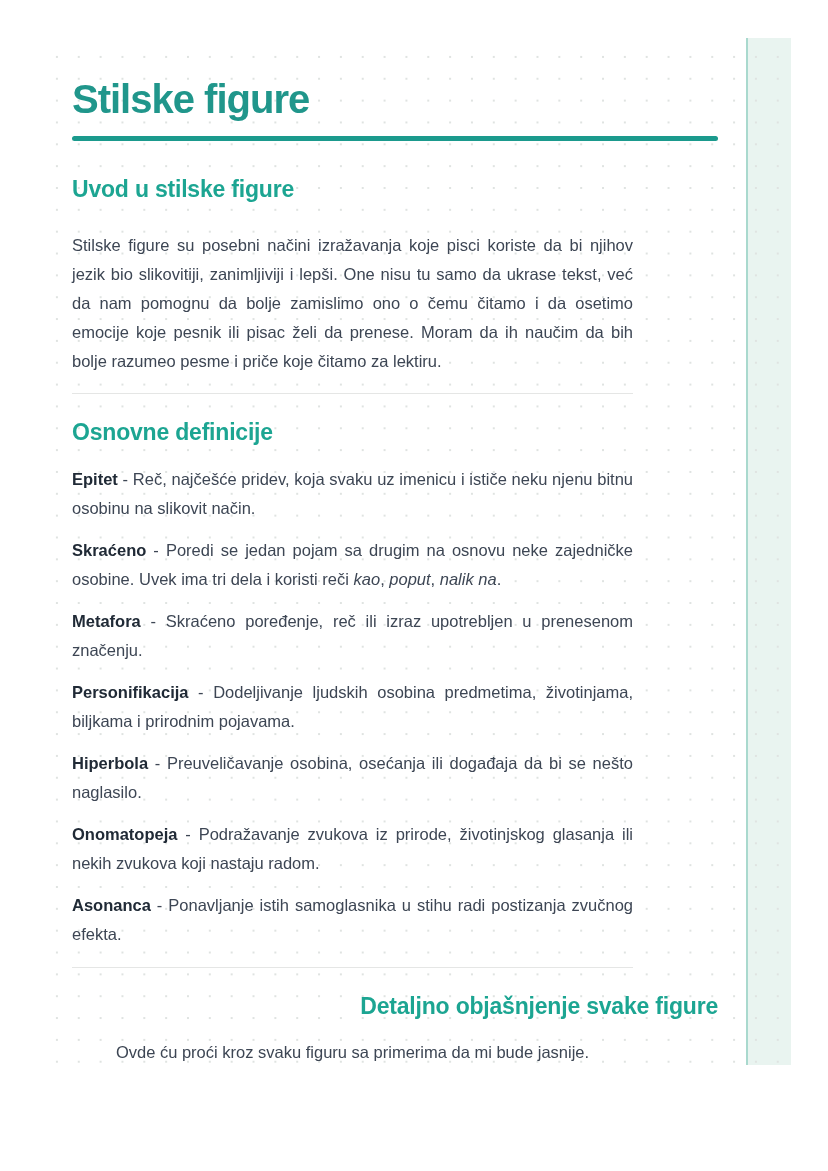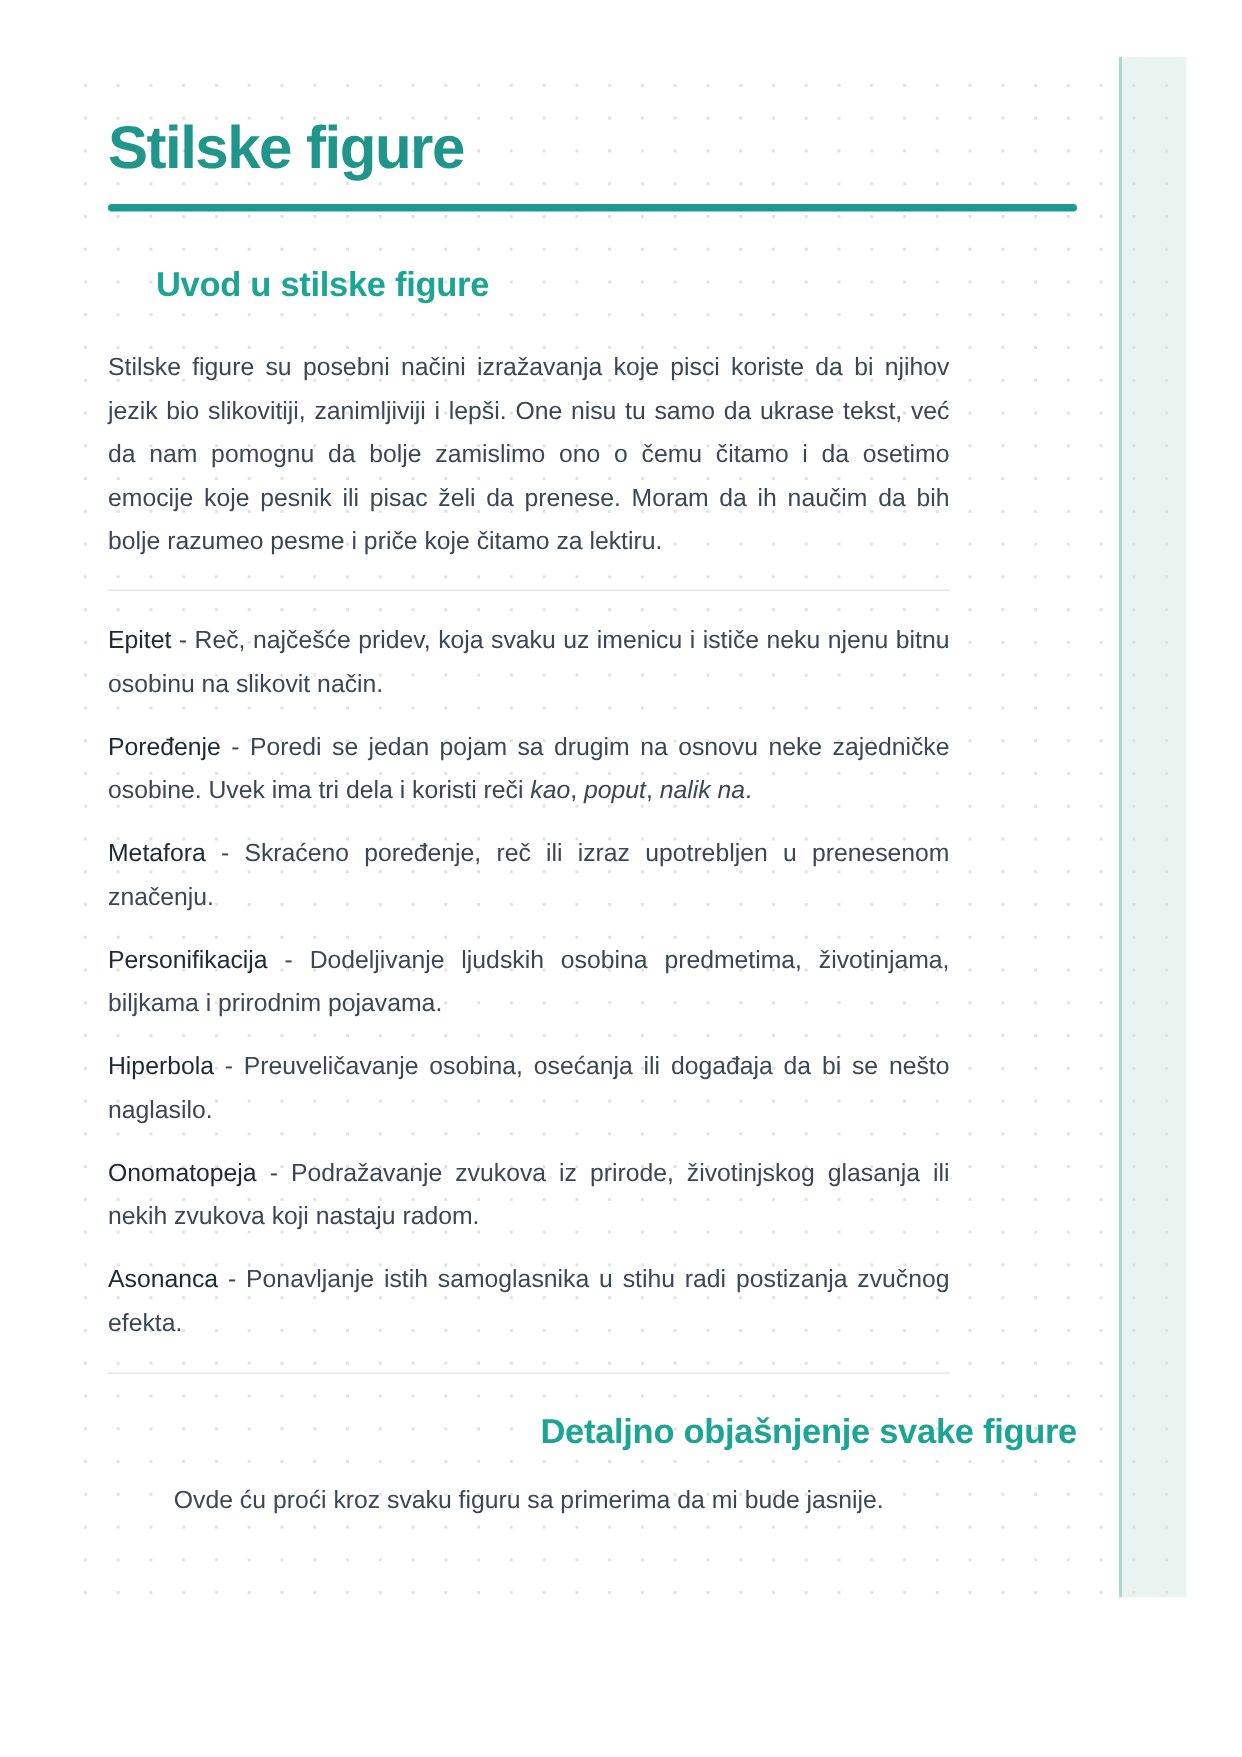--- a/index.html
+++ b/index.html
@@ -61,36 +61,36 @@
     background: #1b9a8d;
   }
   h2.section {
     margin: 0;
     font-size: 23px;
     line-height: 28px;
     font-weight: bold;
     letter-spacing: -0.2px;
     color: #1ca592;
   }
-  h2.sec-intro   { margin-top: 34px; margin-left: 32px; }
+  h2.sec-intro   { margin-top: 34px; }
   h2.sec-defs    { margin-top: 24px; }
   h2.sec-detail  { margin-top: 24px; text-align: right; }
   p.body {
     margin: 0;
     width: 561px;
     font-size: 16.5px;
     line-height: 29px;
     color: #3d4654;
     text-align: justify;
   }
   p.intro-p  { margin-top: 28px; }
   p.def      { margin-top: 13px; }
   p.def-first{ margin-top: 19px; }
   p.detail-p { margin-top: 18px; text-align: center; }
-  p.body strong { color: #202a36; font-weight: normal; }
+  p.body strong { color: #202a36; font-weight: bold; }
   p.body em { font-style: italic; }
   hr.divider {
     border: none;
     border-top: 1px solid #e5e6e5;
     width: 561px;
     margin: 0;
   }
   hr.div-1 { margin-top: 17px; }
   hr.div-2 { margin-top: 18px; }
   .watermark {
@@ -114,24 +114,25 @@
   <div class="content">
 
     <h1 class="title">Stilske figure</h1>
     <div class="title-rule"></div>
 
     <h2 class="section sec-intro">Uvod u stilske figure</h2>
     <p class="body intro-p">Stilske figure su posebni načini izražavanja koje pisci koriste da bi njihov jezik bio slikovitiji, zanimljiviji i lepši. One nisu tu samo da ukrase tekst, već da nam pomognu da bolje zamislimo ono o čemu čitamo i da osetimo emocije koje pesnik ili pisac želi da prenese. Moram da ih naučim da bih bolje razumeo pesme i priče koje čitamo za lektiru.</p>
 
     <hr class="divider div-1">
 
+    <h2 class="section sec-defs">Osnovne definicije</h2>
 
     <p class="body def def-first"><strong>Epitet</strong><span> - </span><span>Reč, najčešće pridev, koja svaku uz imenicu i ističe neku njenu bitnu osobinu na slikovit način.</span></p>
 
-    <p class="body def"><strong>Poređenje</strong><span> - </span><span>Poredi se jedan pojam sa drugim na osnovu neke zajedničke osobine. Uvek ima tri dela i koristi reči </span><em>kao</em><span>, </span><em>poput</em><span>, </span><em>nalik na</em><span>.</span></p>
+    <p class="body def"><strong>Skraćeno</strong><span> - </span><span>Poredi se jedan pojam sa drugim na osnovu neke zajedničke osobine. Uvek ima tri dela i koristi reči </span><em>kao</em><span>, </span><em>poput</em><span>, </span><em>nalik na</em><span>.</span></p>
 
     <p class="body def"><strong>Metafora</strong><span> - </span><span>Skraćeno poređenje, reč ili izraz upotrebljen u prenesenom značenju.</span></p>
 
     <p class="body def"><strong>Personifikacija</strong><span> - </span><span>Dodeljivanje ljudskih osobina predmetima, životinjama, biljkama i prirodnim pojavama.</span></p>
 
     <p class="body def"><strong>Hiperbola</strong><span> - </span><span>Preuveličavanje osobina, osećanja ili događaja da bi se nešto naglasilo.</span></p>
 
     <p class="body def"><strong>Onomatopeja</strong><span> - </span><span>Podražavanje zvukova iz prirode, životinjskog glasanja ili nekih zvukova koji nastaju radom.</span></p>
 
 

